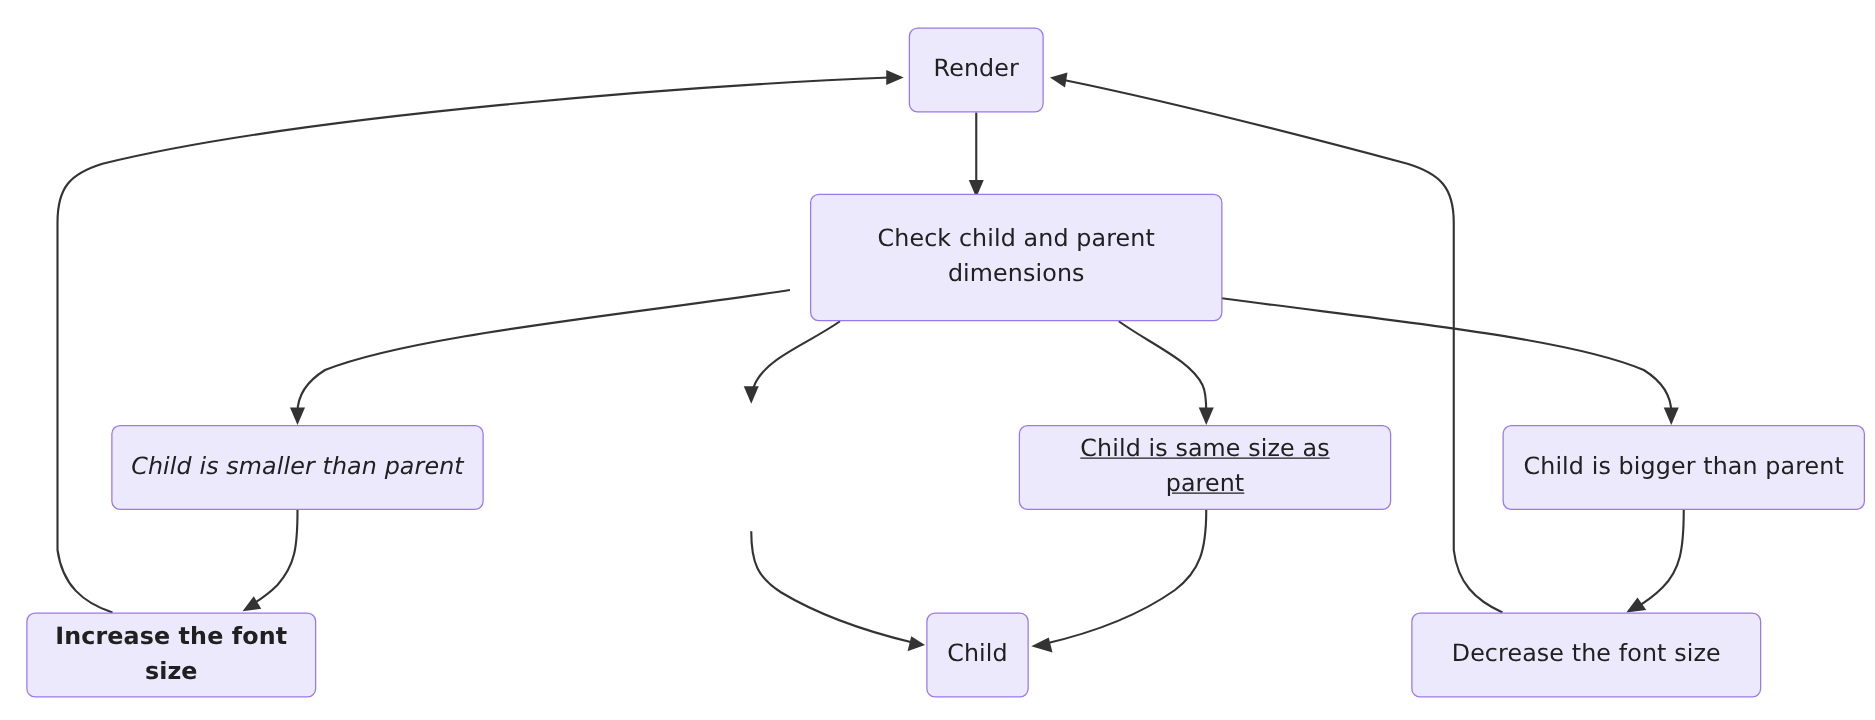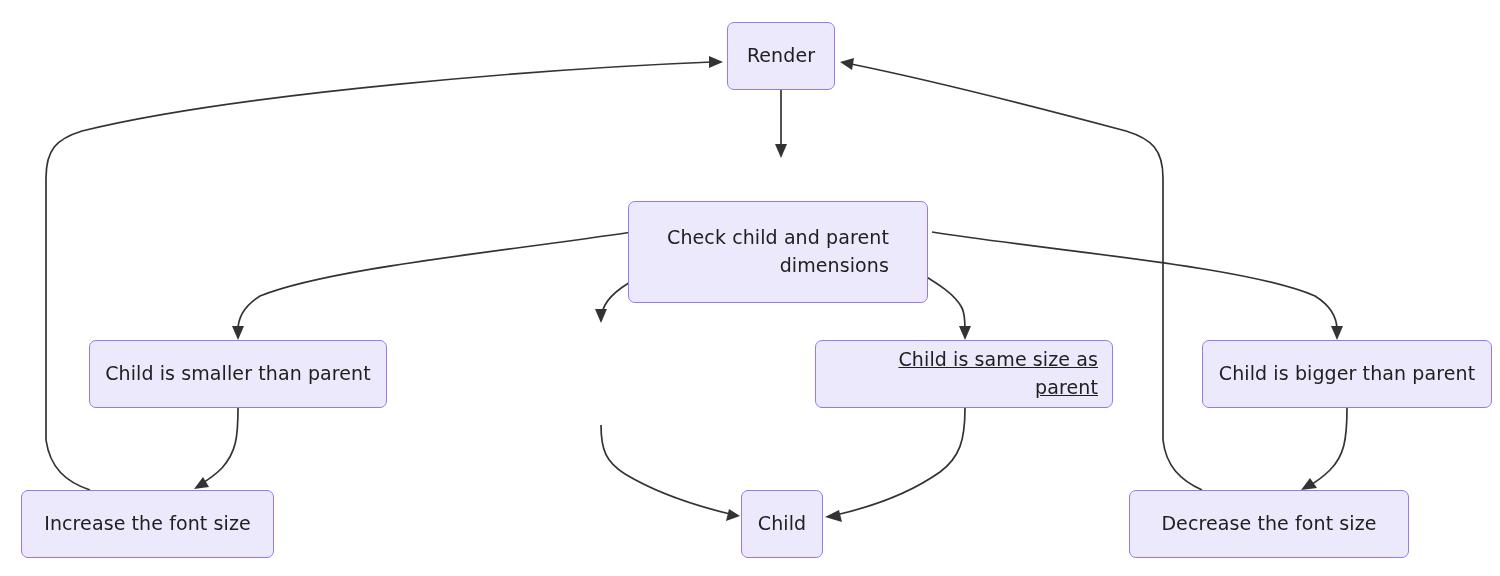--- a/index.html
+++ b/index.html
@@ -37,21 +37,21 @@
   }
   .node {
     position: absolute;
     box-sizing: border-box;
     background: #ece9fc;
     border: 1.6px solid #9a77ec;
     border-radius: 7px;
     display: flex;
     align-items: center;
     justify-content: center;
-    text-align: right;
+    text-align: center;
     color: #202020;
     font-size: 19px;
     line-height: 1.45;
     letter-spacing: 0.1px;
     padding: 4px 14px;
     white-space: pre-line;
   }
   .node-label {
     display: block;
     white-space: pre-line;
@@ -117,39 +117,39 @@
     <g>
       <path class="edge-path" d="M 1202 490 C 1180 480, 1166 466, 1163 440 L 1163 178 C 1163 150, 1152 139, 1126 131 C 1010 100, 910 76, 851 64"></path>
       <polygon class="arrow-head" points="840,62 854,58, 852,70"></polygon>
     </g>
   </svg>
 
   <div class="node" style="left:727px; top:22px; width:108px; height:68px;">
     <span class="node-label">Render</span>
   </div>
 
-  <div class="node" style="left:628px; top:155px; width:300px; height:102px;margin-top:46px;">
+  <div class="node" style="left:648px; top:155px; width:330px; height:102px;">
     <span class="node-label">Check child and parent
 dimensions</span>
   </div>
 
-  <div class="node" style="left:89px; top:340px; width:298px; height:68px;">
+  <div class="node" style="left:89px; top:340px; width:298px; height:68px;font-style:italic;">
     <span class="node-label">Child is smaller than parent</span>
   </div>
 
 
   <div class="node" style="left:815px; top:340px; width:298px; height:68px;text-decoration:underline;">
     <span class="node-label">Child is same size as parent</span>
   </div>
 
   <div class="node" style="left:1202px; top:340px; width:290px; height:68px;">
     <span class="node-label">Child is bigger than parent</span>
   </div>
 
-  <div class="node" style="left:21px; top:490px; width:253px; height:68px;">
+  <div class="node" style="left:21px; top:490px; width:232px; height:68px;font-weight:bold;">
     <span class="node-label">Increase the font size</span>
   </div>
 
   <div class="node" style="left:741px; top:490px; width:82px; height:68px;">
     <span class="node-label">Child</span>
   </div>
 
   <div class="node" style="left:1129px; top:490px; width:280px; height:68px;">
     <span class="node-label">Decrease the font size</span>
   </div>

